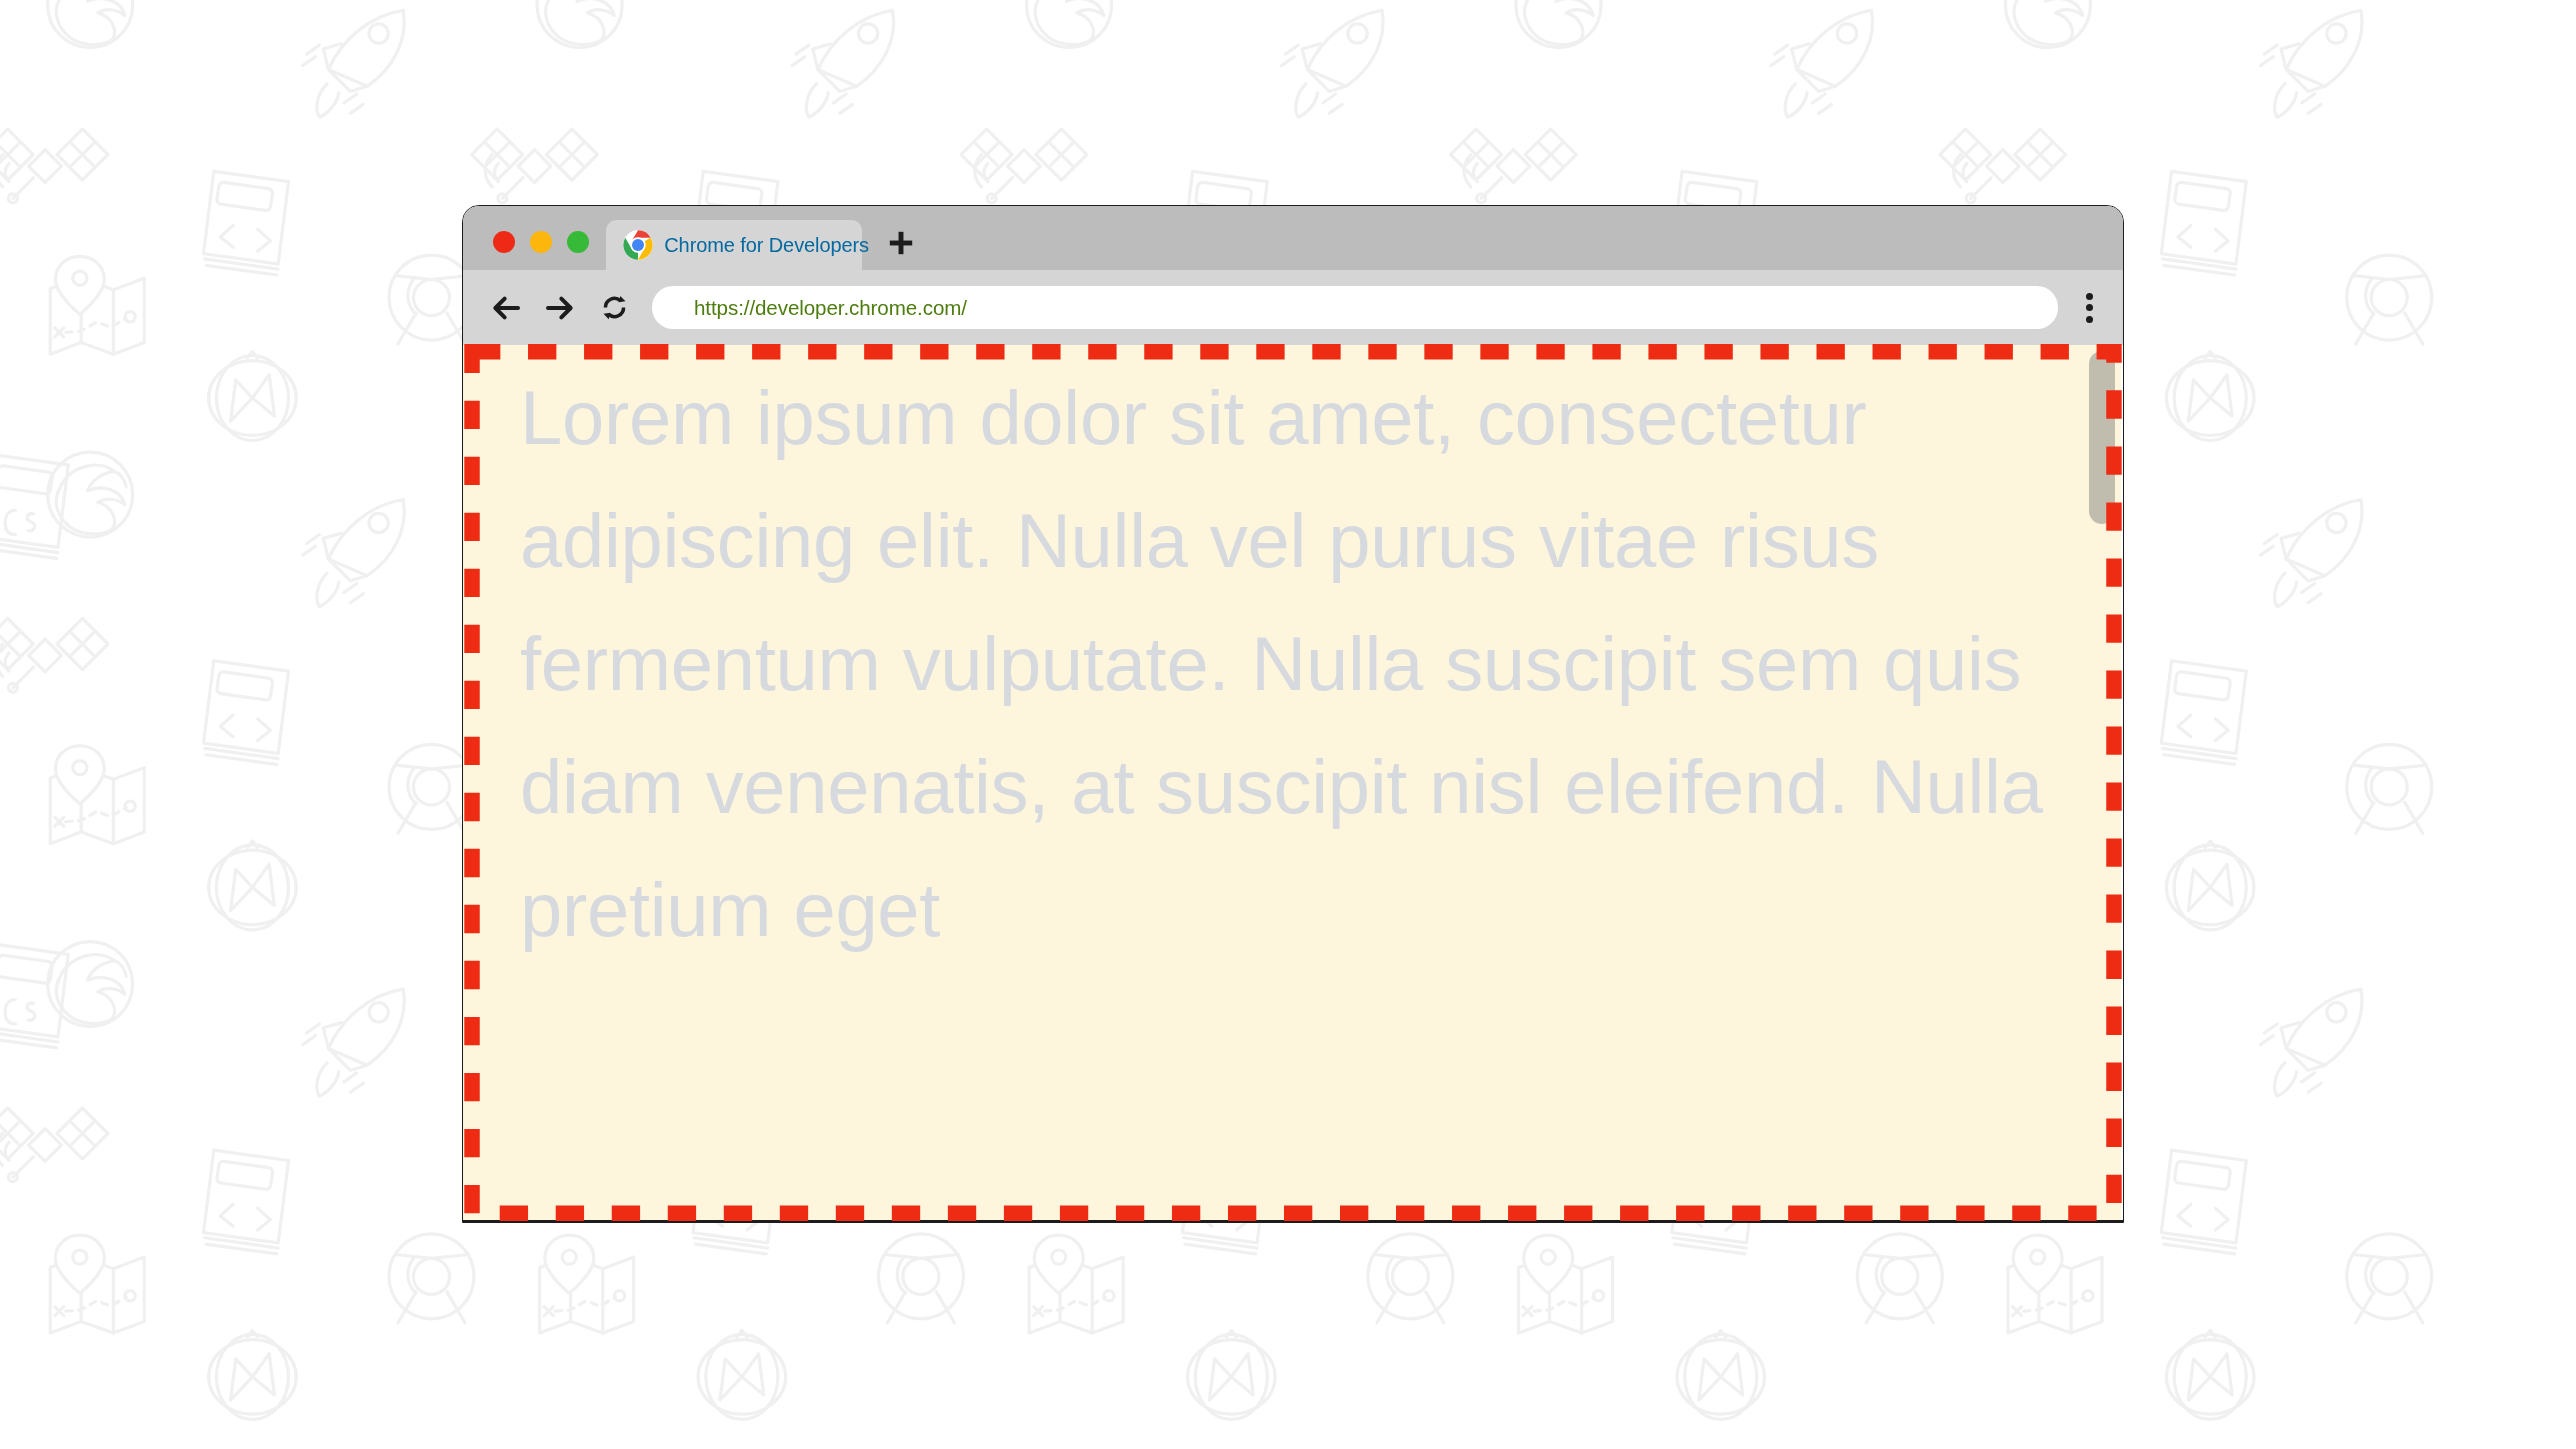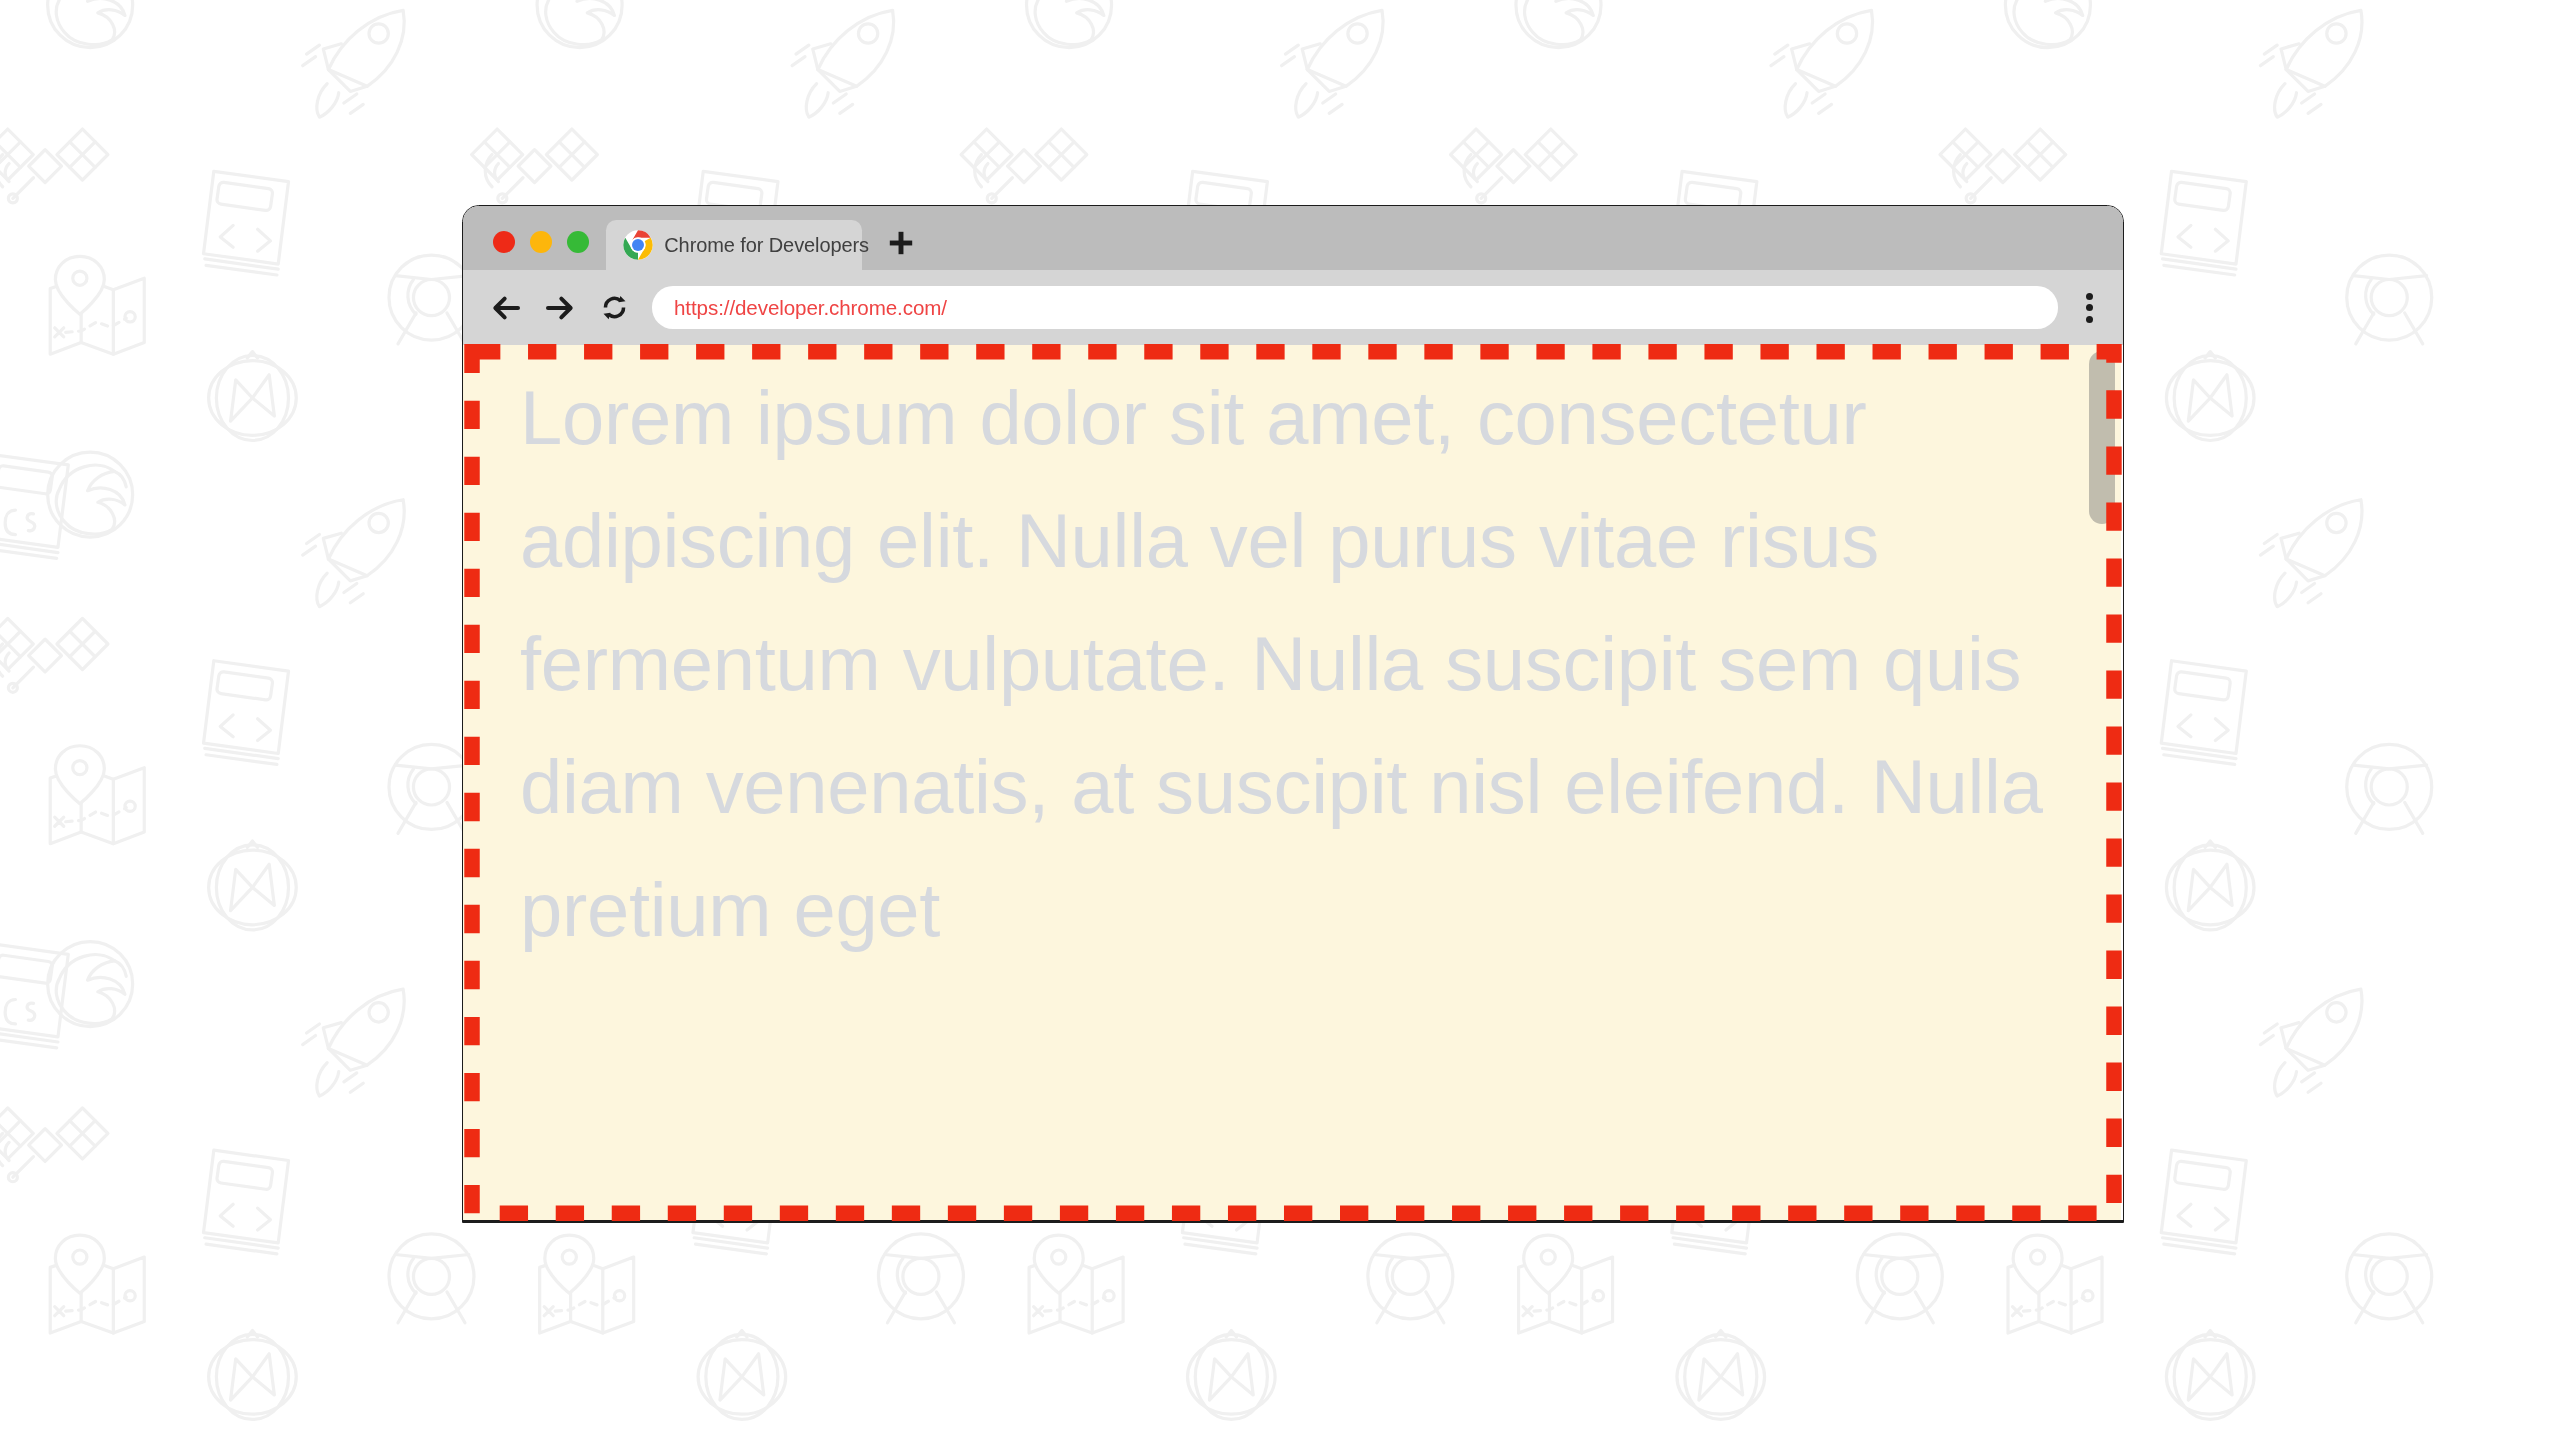--- a/index.html
+++ b/index.html
@@ -72,21 +72,21 @@
     border-radius: 10.3px 10.3px 0 0;
     display: flex;
     align-items: center;
     padding-left: 16.7px;
     box-sizing: border-box;
     gap: 11.6px;
   }
   #tab-favicon { width: 30px; height: 30px; flex: 0 0 auto; }
   #tab-title {
     font-size: 20px;
-    color: #404040;
+    color: #0369a1;
     white-space: nowrap;
     letter-spacing: -0.1px;
   }
 
   #new-tab-button {
     position: absolute;
     left: 419px;
     bottom: 9px;
     width: 37px;
     height: 37px;
@@ -118,23 +118,24 @@
     background: #ffffff;
     border-radius: 21px;
     display: flex;
     align-items: center;
     padding-left: 22px;
     box-sizing: border-box;
     overflow: hidden;
   }
   #url-text {
     font-size: 20.6px;
-    color: #ef4444;
+    color: #4d7c0f;
     white-space: nowrap;
     letter-spacing: -0.1px;
+    margin-left: 20px;
   }
   #menu-button {
     width: 36px; height: 36px; flex: 0 0 auto;
     display: flex; flex-direction: column;
     align-items: center; justify-content: center;
     gap: 4.5px;
   }
   .menu-dot { width: 7px; height: 7px; border-radius: 50%; background: #1c1c1c; }
 
   

